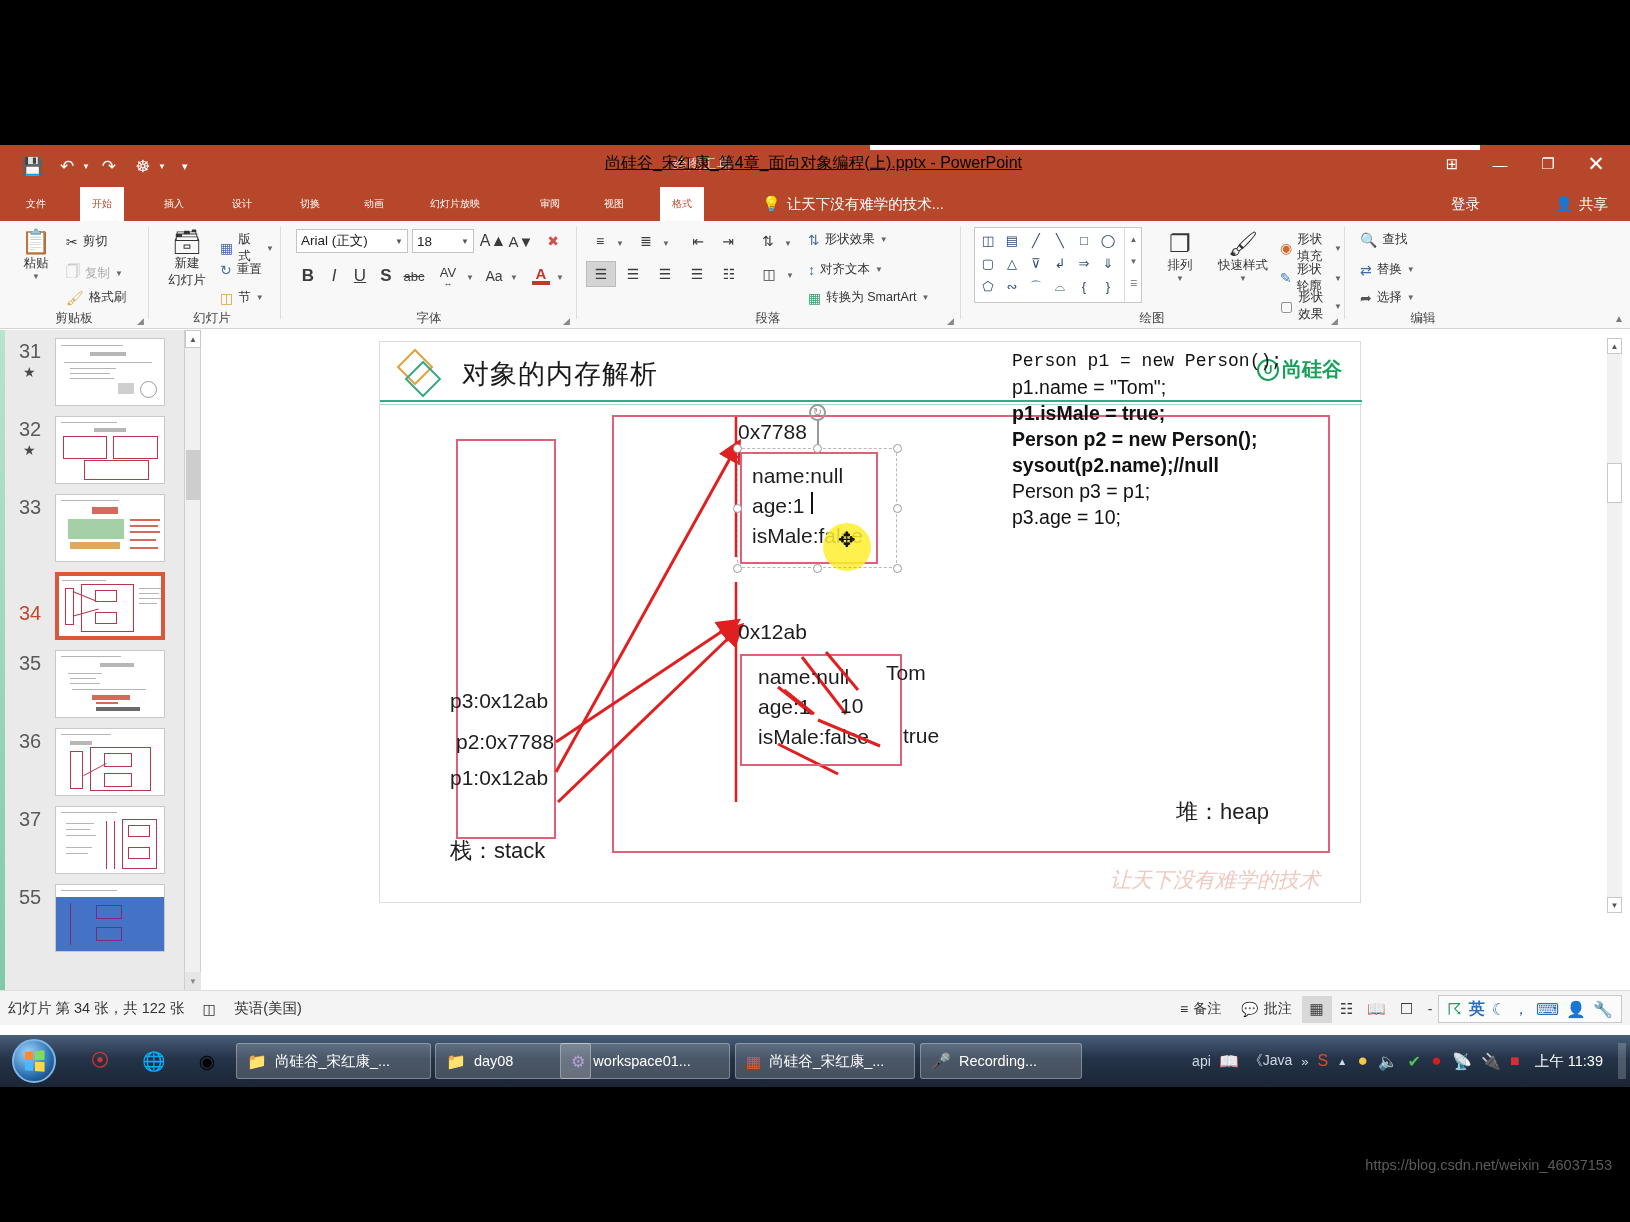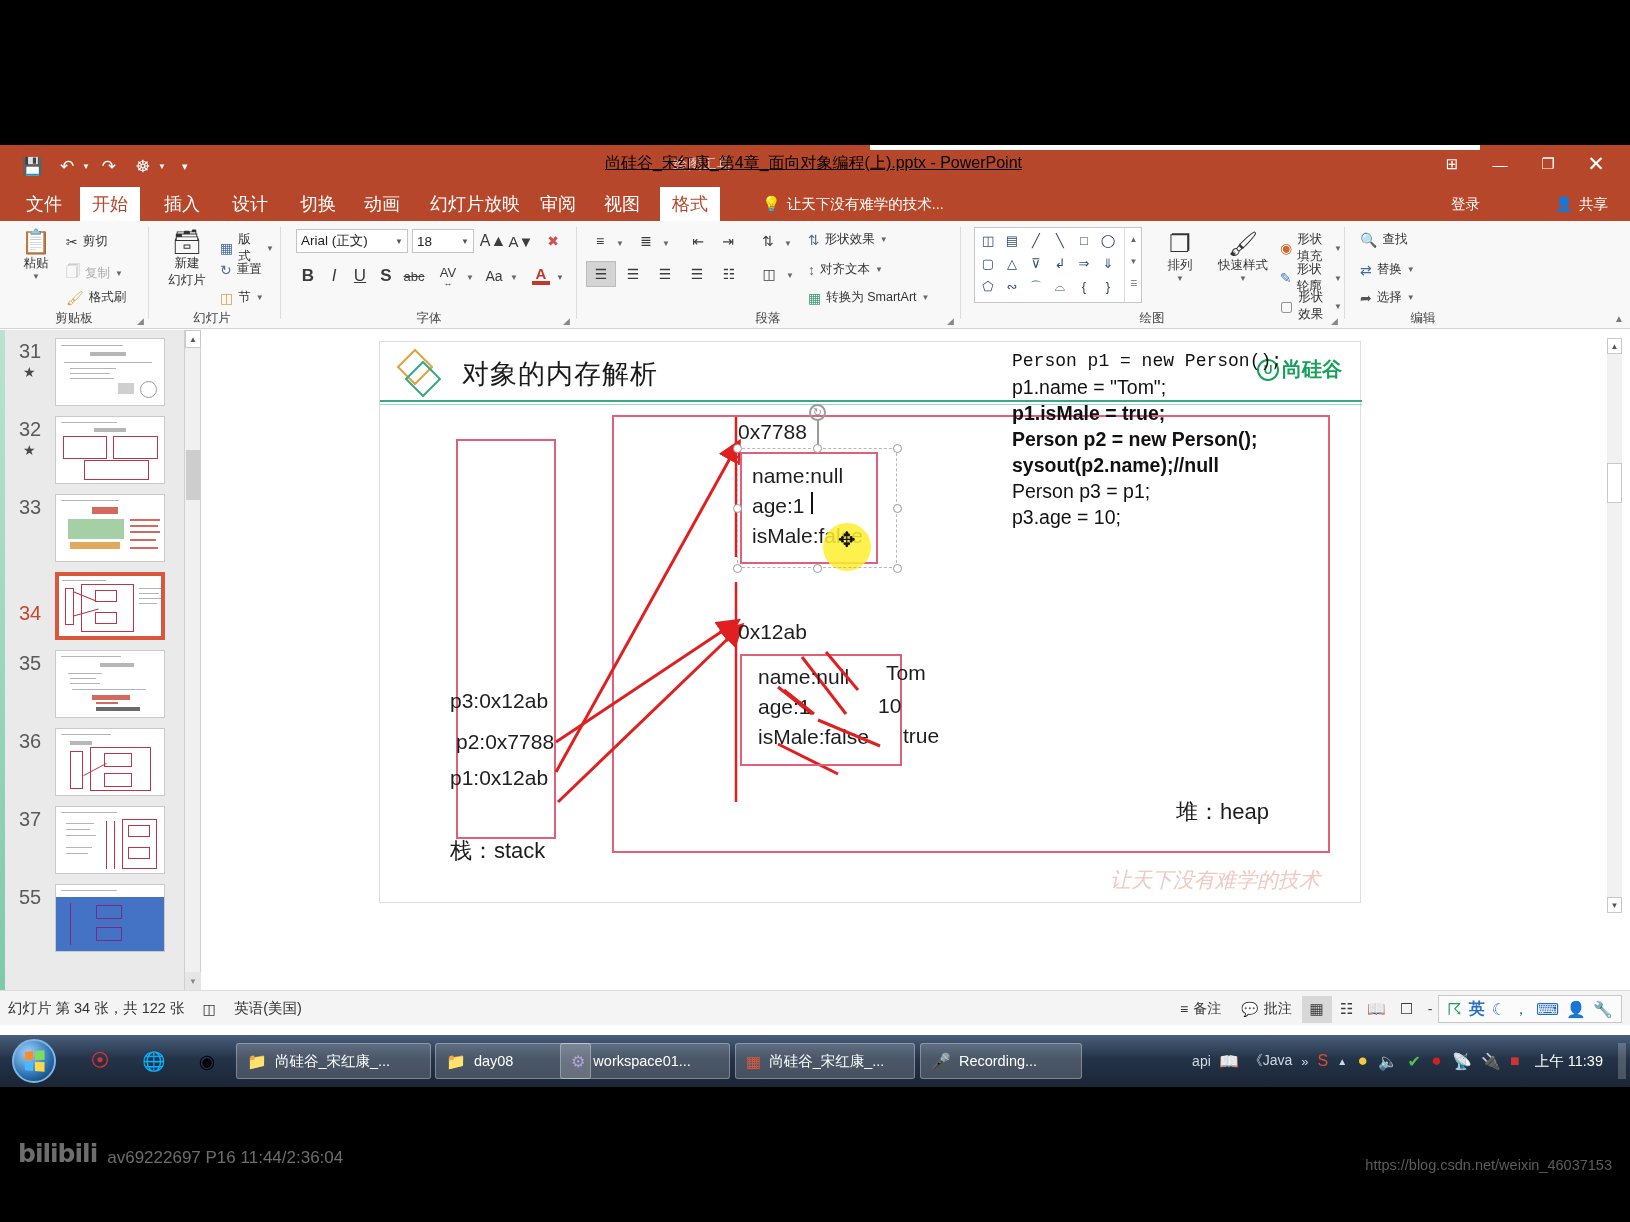--- a/index.html
+++ b/index.html
@@ -39,21 +39,21 @@
     position:absolute; left:673px; top:10px; color:#f2c6bb; font-size:14.5px;
   }
   .win-btns { position:absolute; right:10px; top:2px; display:flex; align-items:center; gap:0px; }
   .win-btn { width:48px; height:34px; display:flex; align-items:center; justify-content:center;
              color:#fff; font-size:15px; }
   .win-btn.close { font-size:21px; font-weight:300; }
   .ribbon-top-strip { position:absolute; left:870px; top:0px; width:610px; height:5px; background:#fff; }
 
   
   .tabrow { position:absolute; left:0; top:42px; width:1630px; height:34px; background:#b7472a; }
-  .tab { position:absolute; top:0; height:34px; padding:0 12px; color:#fff; font-size:18px;
+  .tab { position:absolute; top:0; height:34px; padding:0 12px; color:#fff; font-size:10px;
          display:flex; align-items:center; }
   .tab.active { background:#fff; color:#b7472a; font-weight:normal; }
   .tab.ctx-active { background:#fff; color:#b7472a; }
   .tellme { position:absolute; left:762px; top:0; height:34px; display:flex; align-items:center;
             color:#fff; font-size:14.5px; gap:6px; }
   .bulb { color:#ffe27a; font-size:15px; }
   .signin { position:absolute; right:150px; top:0; height:34px; display:flex; align-items:center;
             color:#fff; font-size:14.5px; }
   .share { position:absolute; right:22px; top:0; height:34px; display:flex; align-items:center;
            color:#fff; font-size:14.5px; gap:6px; }
@@ -720,21 +720,21 @@
           <div class="hnd" style="left:433px; top:222px;"></div>
           <div class="hnd" style="left:513px; top:222px;"></div>
           <div class="move-cursor" style="left:458px; top:186px;">✥</div>
 
           <div class="addr" style="left:358px; top:278px;">0x12ab</div>
           <div class="obj-box" style="left:360px; top:312px; width:162px; height:112px;"></div>
           <div class="fld" style="left:378px; top:323px;">name:null</div>
           <div class="fld" style="left:378px; top:353px;">age:1</div>
           <div class="fld" style="left:378px; top:383px;">isMale:false</div>
           <div class="fld" style="left:506px; top:319px;">Tom</div>
-          <div class="fld" style="left:460px; top:352px;margin-left:38px;">10</div>
+          <div class="fld" style="left:460px; top:352px;">10</div>
           <div class="fld" style="left:523px; top:382px;">true</div>
 
           <div class="stk" style="left:70px; top:347px;">p3:0x12ab</div>
           <div class="stk" style="left:76px; top:388px;">p2:0x7788</div>
           <div class="stk" style="left:70px; top:424px;">p1:0x12ab</div>
 
           <div class="zone-lbl" style="left:70px; top:494px;">栈：stack</div>
           <div class="zone-lbl" style="left:796px; top:455px;">堆：heap</div>
 
           <div class="codeblock">
@@ -840,20 +840,16 @@
       <span class="g" style="color:#d02020;">⚫</span>
       <span class="g" style="color:#d8cf9a;">📡</span>
       <span class="g" style="color:#cfd8e4;">🔌</span>
       <span class="g" style="color:#cc3333;">■</span>
       <span class="clock">上午 11:39</span>
       <span style="width:8px; height:36px; background:rgba(255,255,255,.2);"></span>
     </div>
   </div>
 
   <div class="bilibar">
-    <div class="bili">
-      <span class="bili-logo">bilibili</span>
-      <span class="bili-meta">av69222697 P16 11:44/2:36:04</span>
-    </div>
     <div class="csdn">https://blog.csdn.net/weixin_46037153</div>
   </div>
 
 </div>
 
 </body></html>

